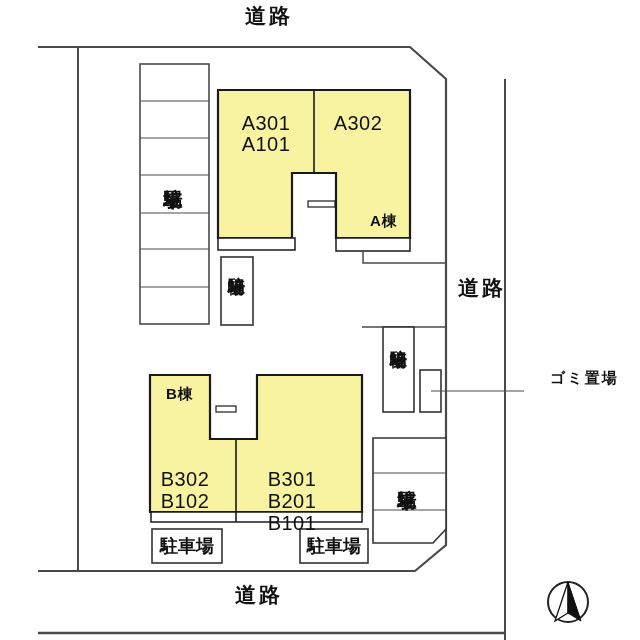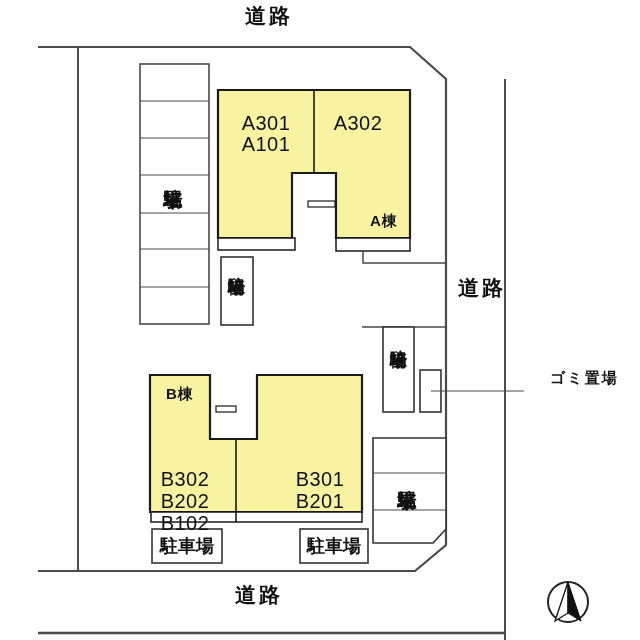--- a/index.html
+++ b/index.html
@@ -102,24 +102,24 @@
   <div class="lbl cjk vtext" style="left:228px;top:263px;font-size:17px;">駐輪場</div>
 
   <div class="lbl cjk vtext" style="left:390px;top:336px;font-size:17px;">駐輪場</div>
   <div class="lbl cjk" style="left:526px;top:370px;font-size:15px;letter-spacing:2px;margin-left:24px;">ゴミ置場</div>
 
   <div class="lbl cjk vtext" style="left:398px;top:474px;font-size:19px;">駐車場</div>
 
   <div class="lbl bldg-name" style="left:166px;top:386px;">B棟</div>
   <div class="lbl units bunits" style="left:141px;top:424px;width:88px;">
     <span>B302</span>
-    <span>B202</span>
     <span>B102</span>
   </div>
-  <div class="lbl units bunits" style="left:276px;top:424px;width:88px;">
+  <div class="lbl units bunits" style="left:248px;top:424px;width:88px;">
     <span>B301</span>
     <span>B201</span>
+    <span>B101</span>
   </div>
 
   <div class="lbl cjk h-center" style="left:152px;top:537px;width:70px;font-size:18px;">駐車場</div>
   <div class="lbl cjk h-center" style="left:300px;top:537px;width:68px;font-size:18px;">駐車場</div>
 
 </div>
 
 </body></html>

